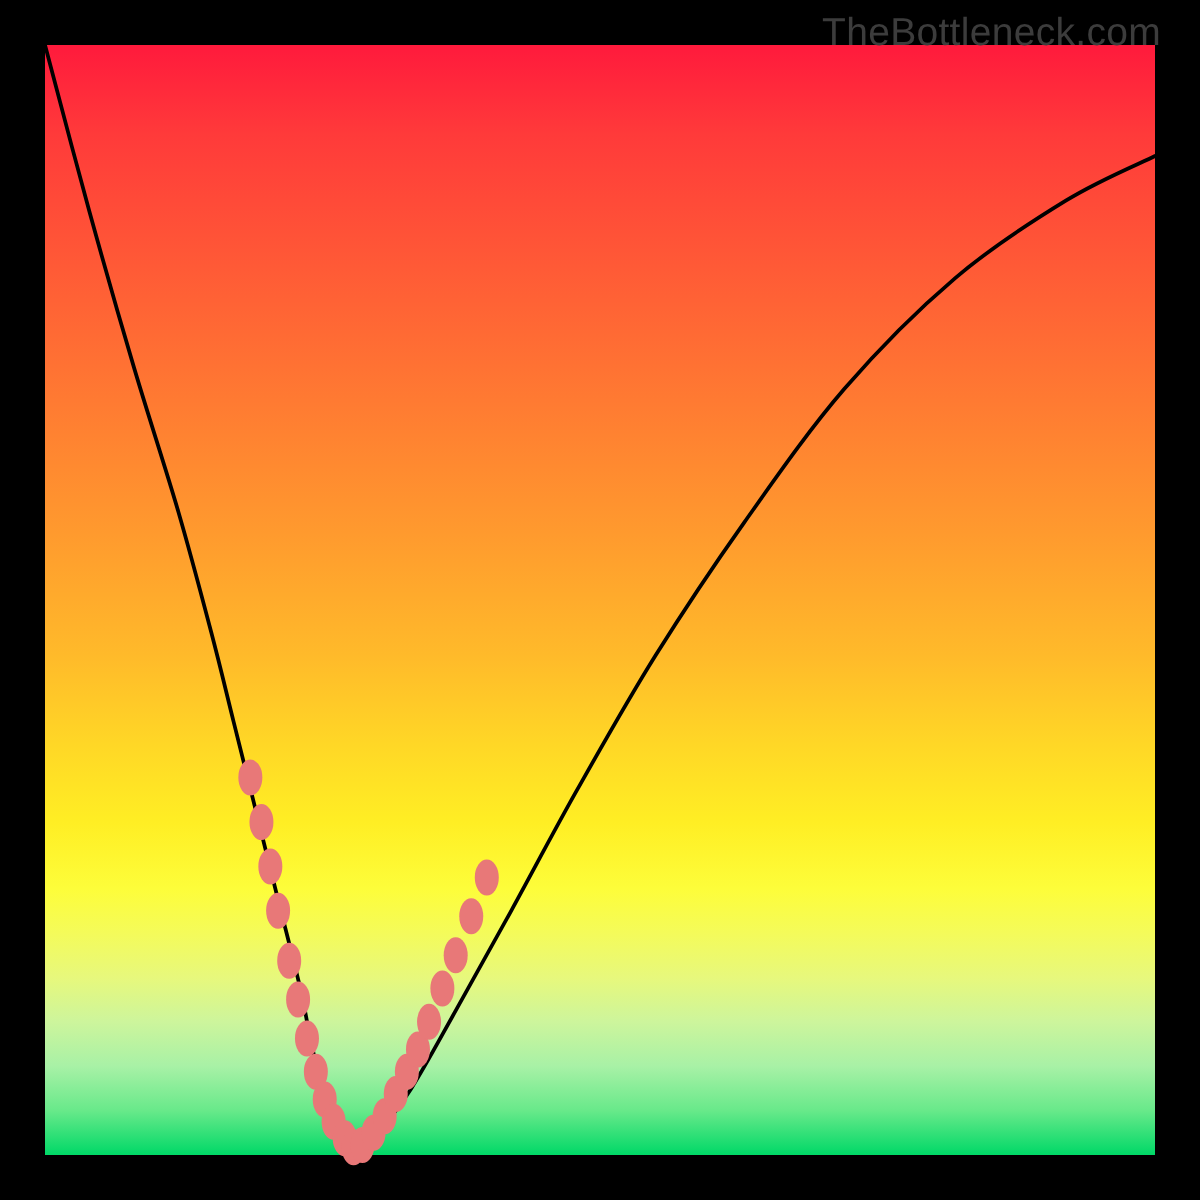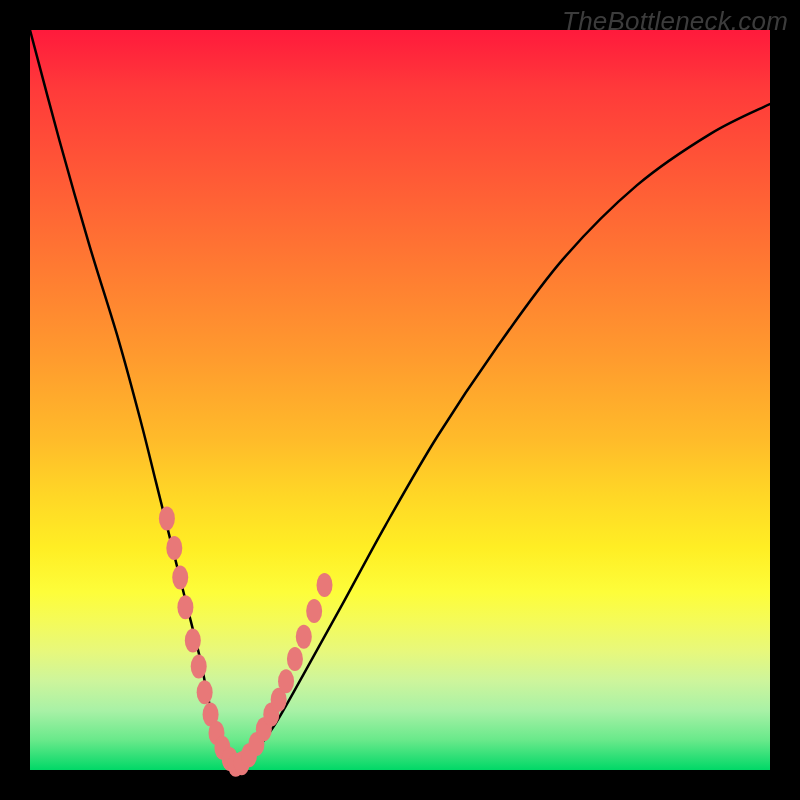--- a/index.html
+++ b/index.html
@@ -13,27 +13,26 @@
   }
   .frame {
     position: relative;
     width: 800px;
     height: 800px;
     background: #000;
   }
   .watermark {
     position: absolute;
     top: 6px;
-    right: 12px;
+    right: 26px;
     color: #3c3c3c;
     font-size: 26px;
     font-weight: 500;
     letter-spacing: 0.2px;
     z-index: 10;
-    font-style: italic;
   }
   .plot-area {
     position: absolute;
     left: 30px;
     top: 30px;
     width: 740px;
     height: 740px;
     
     background: linear-gradient(to bottom,
       #ff1a3c 0%,

